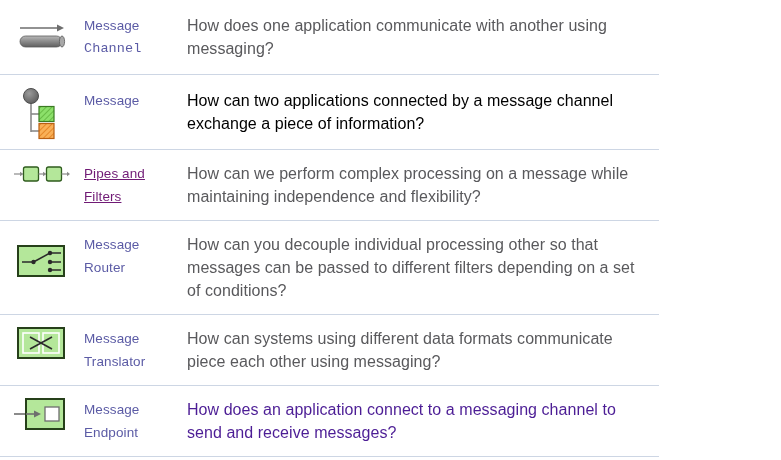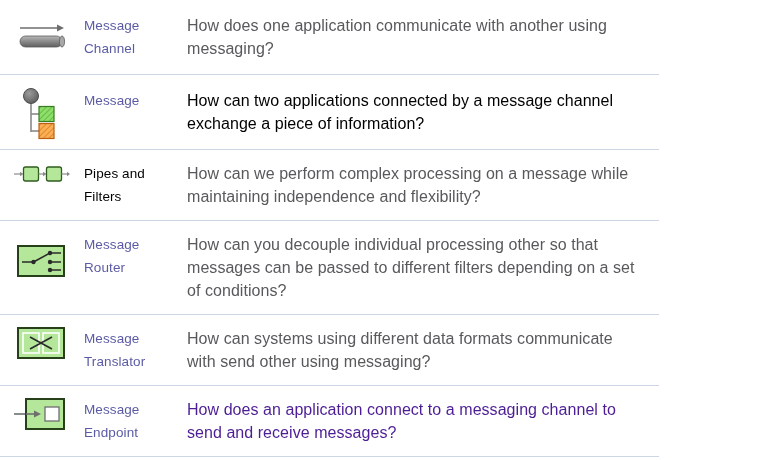--- a/index.html
+++ b/index.html
@@ -101,21 +101,21 @@
             <polygon points="45,15.5 52,19 45,22.5" fill="#6e6e6e"></polygon>
 
             <rect x="8" y="27" width="42" height="11" rx="5.5" ry="5.5" fill="url(#pipeGrad)" stroke="#5a5a5a" stroke-width="0.8"></rect>
             <ellipse cx="50" cy="32.5" rx="2.6" ry="5.5" fill="#a8a8a8" stroke="#5a5a5a" stroke-width="0.8"></ellipse>
           </svg>
         </span>
       </td>
       <td class="cell-name">
         <a href="#" class="pattern-link" style="color: rgb(91, 91, 165);">
           <span style="display: block;">Message</span>
-          <span style="display: block;">Channel</span>
+          <span style="display: block; font-family: Liberation Mono, monospace;">Channel</span>
         </a>
       </td>
       <td class="cell-desc">
         <p class="pattern-desc" style="color: rgb(89, 89, 92);">How does one application communicate with another using messaging?</p>
       </td>
     </tr>
 
     <tr class="pattern-row r2" style="border-bottom-color: rgb(205, 214, 228);">
       <td class="cell-icon">
         <span class="icon-wrap">
@@ -171,21 +171,21 @@
             <polygon points="31,14.8 34.5,17 31,19.2" fill="#8a8a8a"></polygon>
 
             <rect x="34.5" y="10" width="15" height="14" rx="2" ry="2" fill="#b4e79a" stroke="#2f5c1e" stroke-width="1.3"></rect>
 
             <line x1="49.5" y1="17" x2="55" y2="17" stroke="#8a8a8a" stroke-width="1.2"></line>
             <polygon points="55,14.8 58,17 55,19.2" fill="#8a8a8a"></polygon>
           </svg>
         </span>
       </td>
       <td class="cell-name">
-        <a href="#" class="pattern-link" style="color: #000000;">
+        <a href="#" class="pattern-link" style="color: #701a75; text-decoration: underline;">
           <span style="display: block;">Pipes and</span>
           <span style="display: block;">Filters</span>
         </a>
       </td>
       <td class="cell-desc">
         <p class="pattern-desc" style="color: rgb(89, 89, 92);">How can we perform complex processing on a message while maintaining independence and flexibility?</p>
       </td>
     </tr>
 
     <tr class="pattern-row r4" style="border-bottom-color: rgb(205, 214, 228);">
@@ -234,21 +234,21 @@
           </svg>
         </span>
       </td>
       <td class="cell-name">
         <a href="#" class="pattern-link" style="color: rgb(91, 91, 165);">
           <span style="display: block;">Message</span>
           <span style="display: block;">Translator</span>
         </a>
       </td>
       <td class="cell-desc">
-        <p class="pattern-desc" style="color: rgb(89, 89, 92);">How can systems using different data formats communicate with send other using messaging?</p>
+        <p class="pattern-desc" style="color: rgb(89, 89, 92);">How can systems using different data formats communicate piece each other using messaging?</p>
       </td>
     </tr>
 
     <tr class="pattern-row r6" style="border-bottom-color: rgb(205, 214, 228);">
       <td class="cell-icon">
         <span class="icon-wrap">
           <svg width="60" height="42" viewBox="0 0 60 42" xmlns="http://www.w3.org/2000/svg">
 
             <line x1="2" y1="21" x2="22" y2="21" stroke="#6e6e6e" stroke-width="1.6"></line>
             <polygon points="22,17.5 29,21 22,24.5" fill="#6e6e6e"></polygon>

